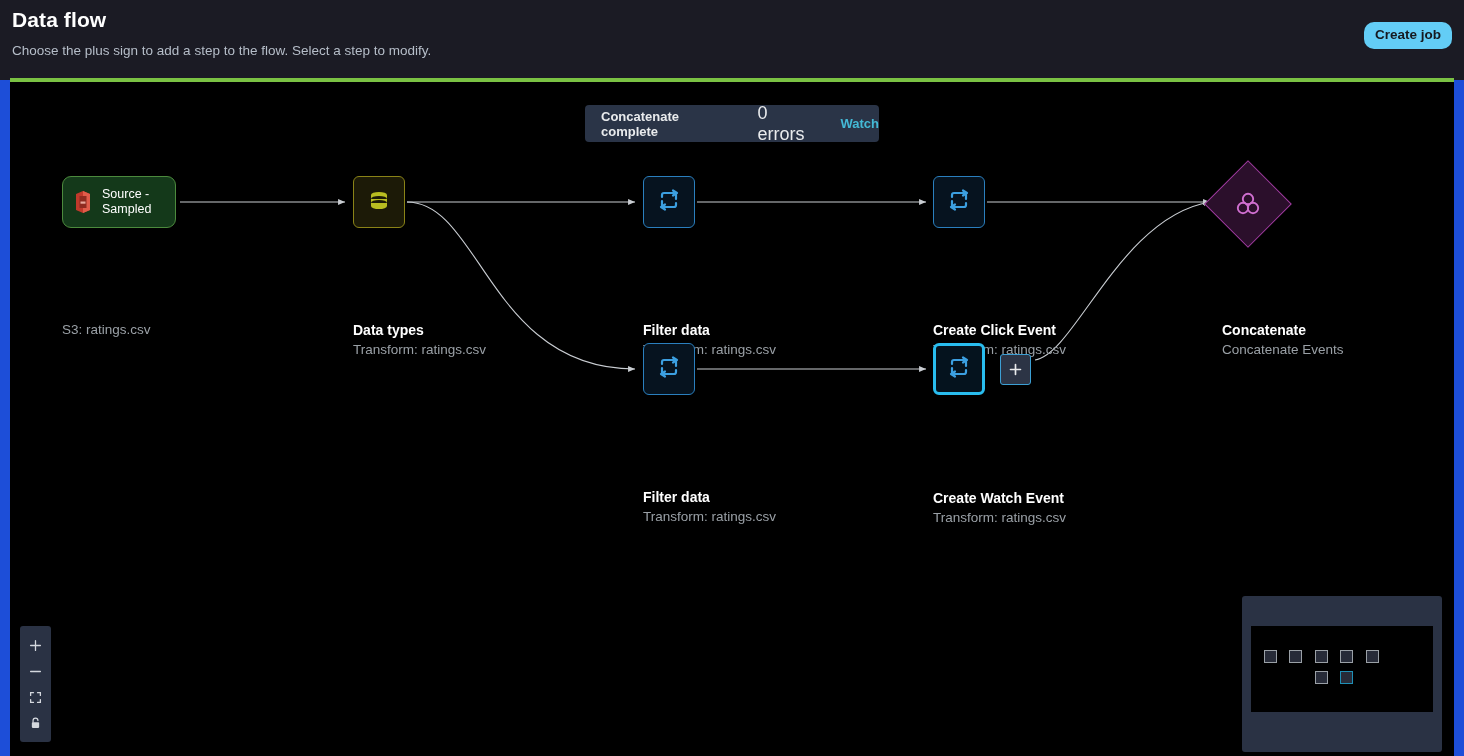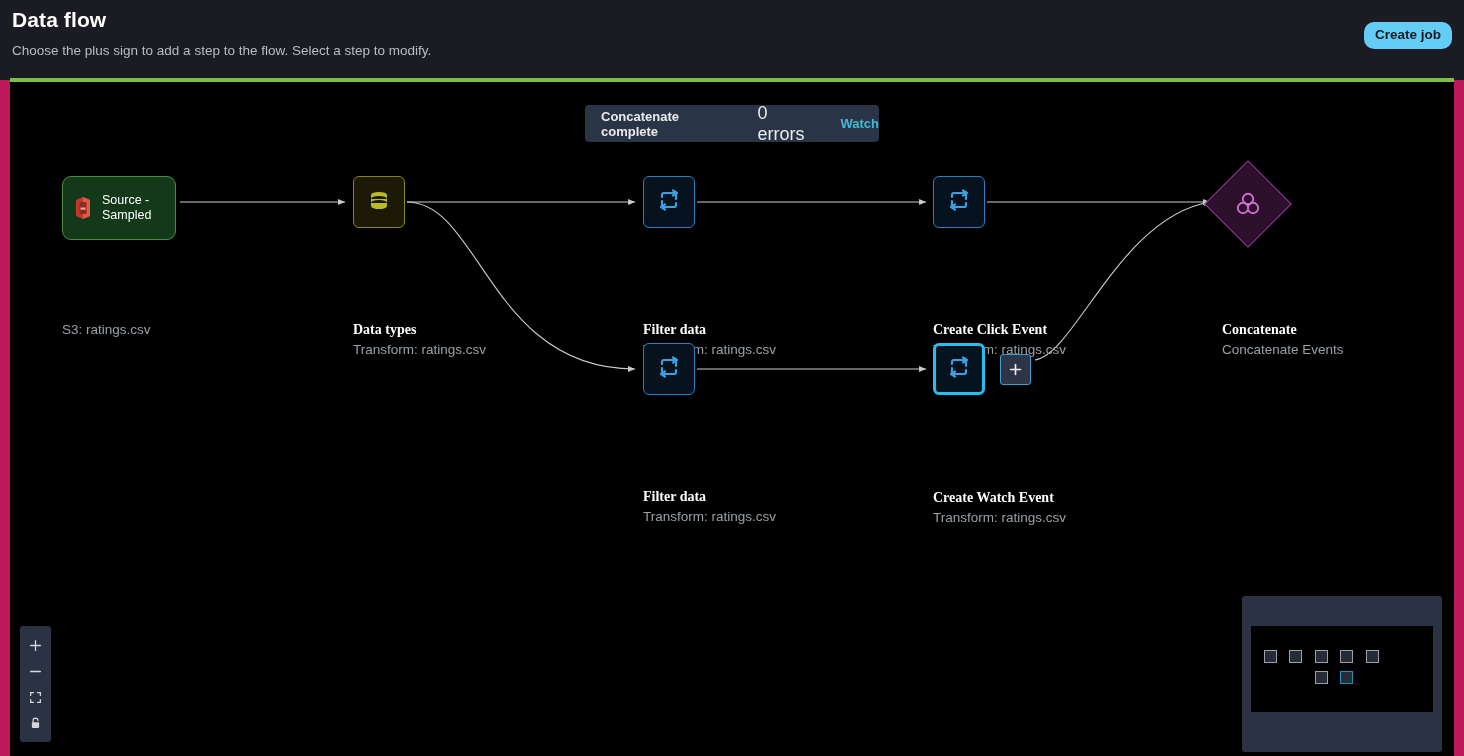--- a/index.html
+++ b/index.html
@@ -2,21 +2,21 @@
 <html><head>
 <meta charset="utf-8">
 <style>
   * { box-sizing: border-box; margin: 0; padding: 0; }
   html, body {
     width: 1464px; height: 756px;
     background: #16161d;
     font-family: "Liberation Sans", sans-serif;
     overflow: hidden;
   }
-  #app { position: relative; width: 1464px; height: 756px; background: #be185d; }
+  #app { position: relative; width: 1464px; height: 756px; background: #1d4ed8; }
 
   
   .header { position: absolute; left: 0; top: 0; width: 1464px; height: 80px; background: #1b1b24; }
   .page-title {
     position: absolute; left: 12px; top: 8px;
     font-size: 21px; font-weight: bold; color: #ffffff; letter-spacing: .1px;
   }
   .page-subtitle {
     position: absolute; left: 12px; top: 43px;
     font-size: 13.5px; color: #b6bec9; text-align: center;
@@ -54,21 +54,21 @@
   .vb-errors { font-size: 18px; color: #e9ebed; margin-left: 53px; }
   .vb-done {
     font-size: 13px; color: #44b9d6; font-weight: bold;
     margin-left: 36px; cursor: pointer;
   }
 
   
   .node { position: absolute; }
 
   .node-source {
-    width: 114px; height: 64px; border-radius: 9px;
+    width: 114px; height: 52px; border-radius: 9px;
     background: #14391a; border: 1.5px solid #4c8a3d;
     display: flex; align-items: center;
   }
   .src-icon { margin-left: 9px; width: 22px; height: 26px; flex: none; }
   .src-label {
     margin-left: 8px; font-size: 12.5px; color: #ffffff;
     line-height: 15px; font-weight: normal;
   }
 
   .node-box {
@@ -90,21 +90,21 @@
   .plus-btn {
     position: absolute;
     width: 31px; height: 31px; border-radius: 3px;
     background: #2c3445; border: 1.5px solid #3c9fd4;
     display: flex; align-items: center; justify-content: center;
     cursor: pointer;
   }
 
   .node-title {
     position: absolute; font-size: 14px; font-weight: bold;
-    color: #ffffff; white-space: nowrap; font-family: Liberation Serif, serif;
+    color: #ffffff; white-space: nowrap;
   }
   .node-sub {
     position: absolute; font-size: 13.5px; color: #9aa0a6; white-space: nowrap;
   }
 
   
   .zoom-toolbar {
     position: absolute; left: 10px; bottom: 14px;
     width: 31px; background: #2a3244; border-radius: 3px;
     display: flex; flex-direction: column; align-items: center;

